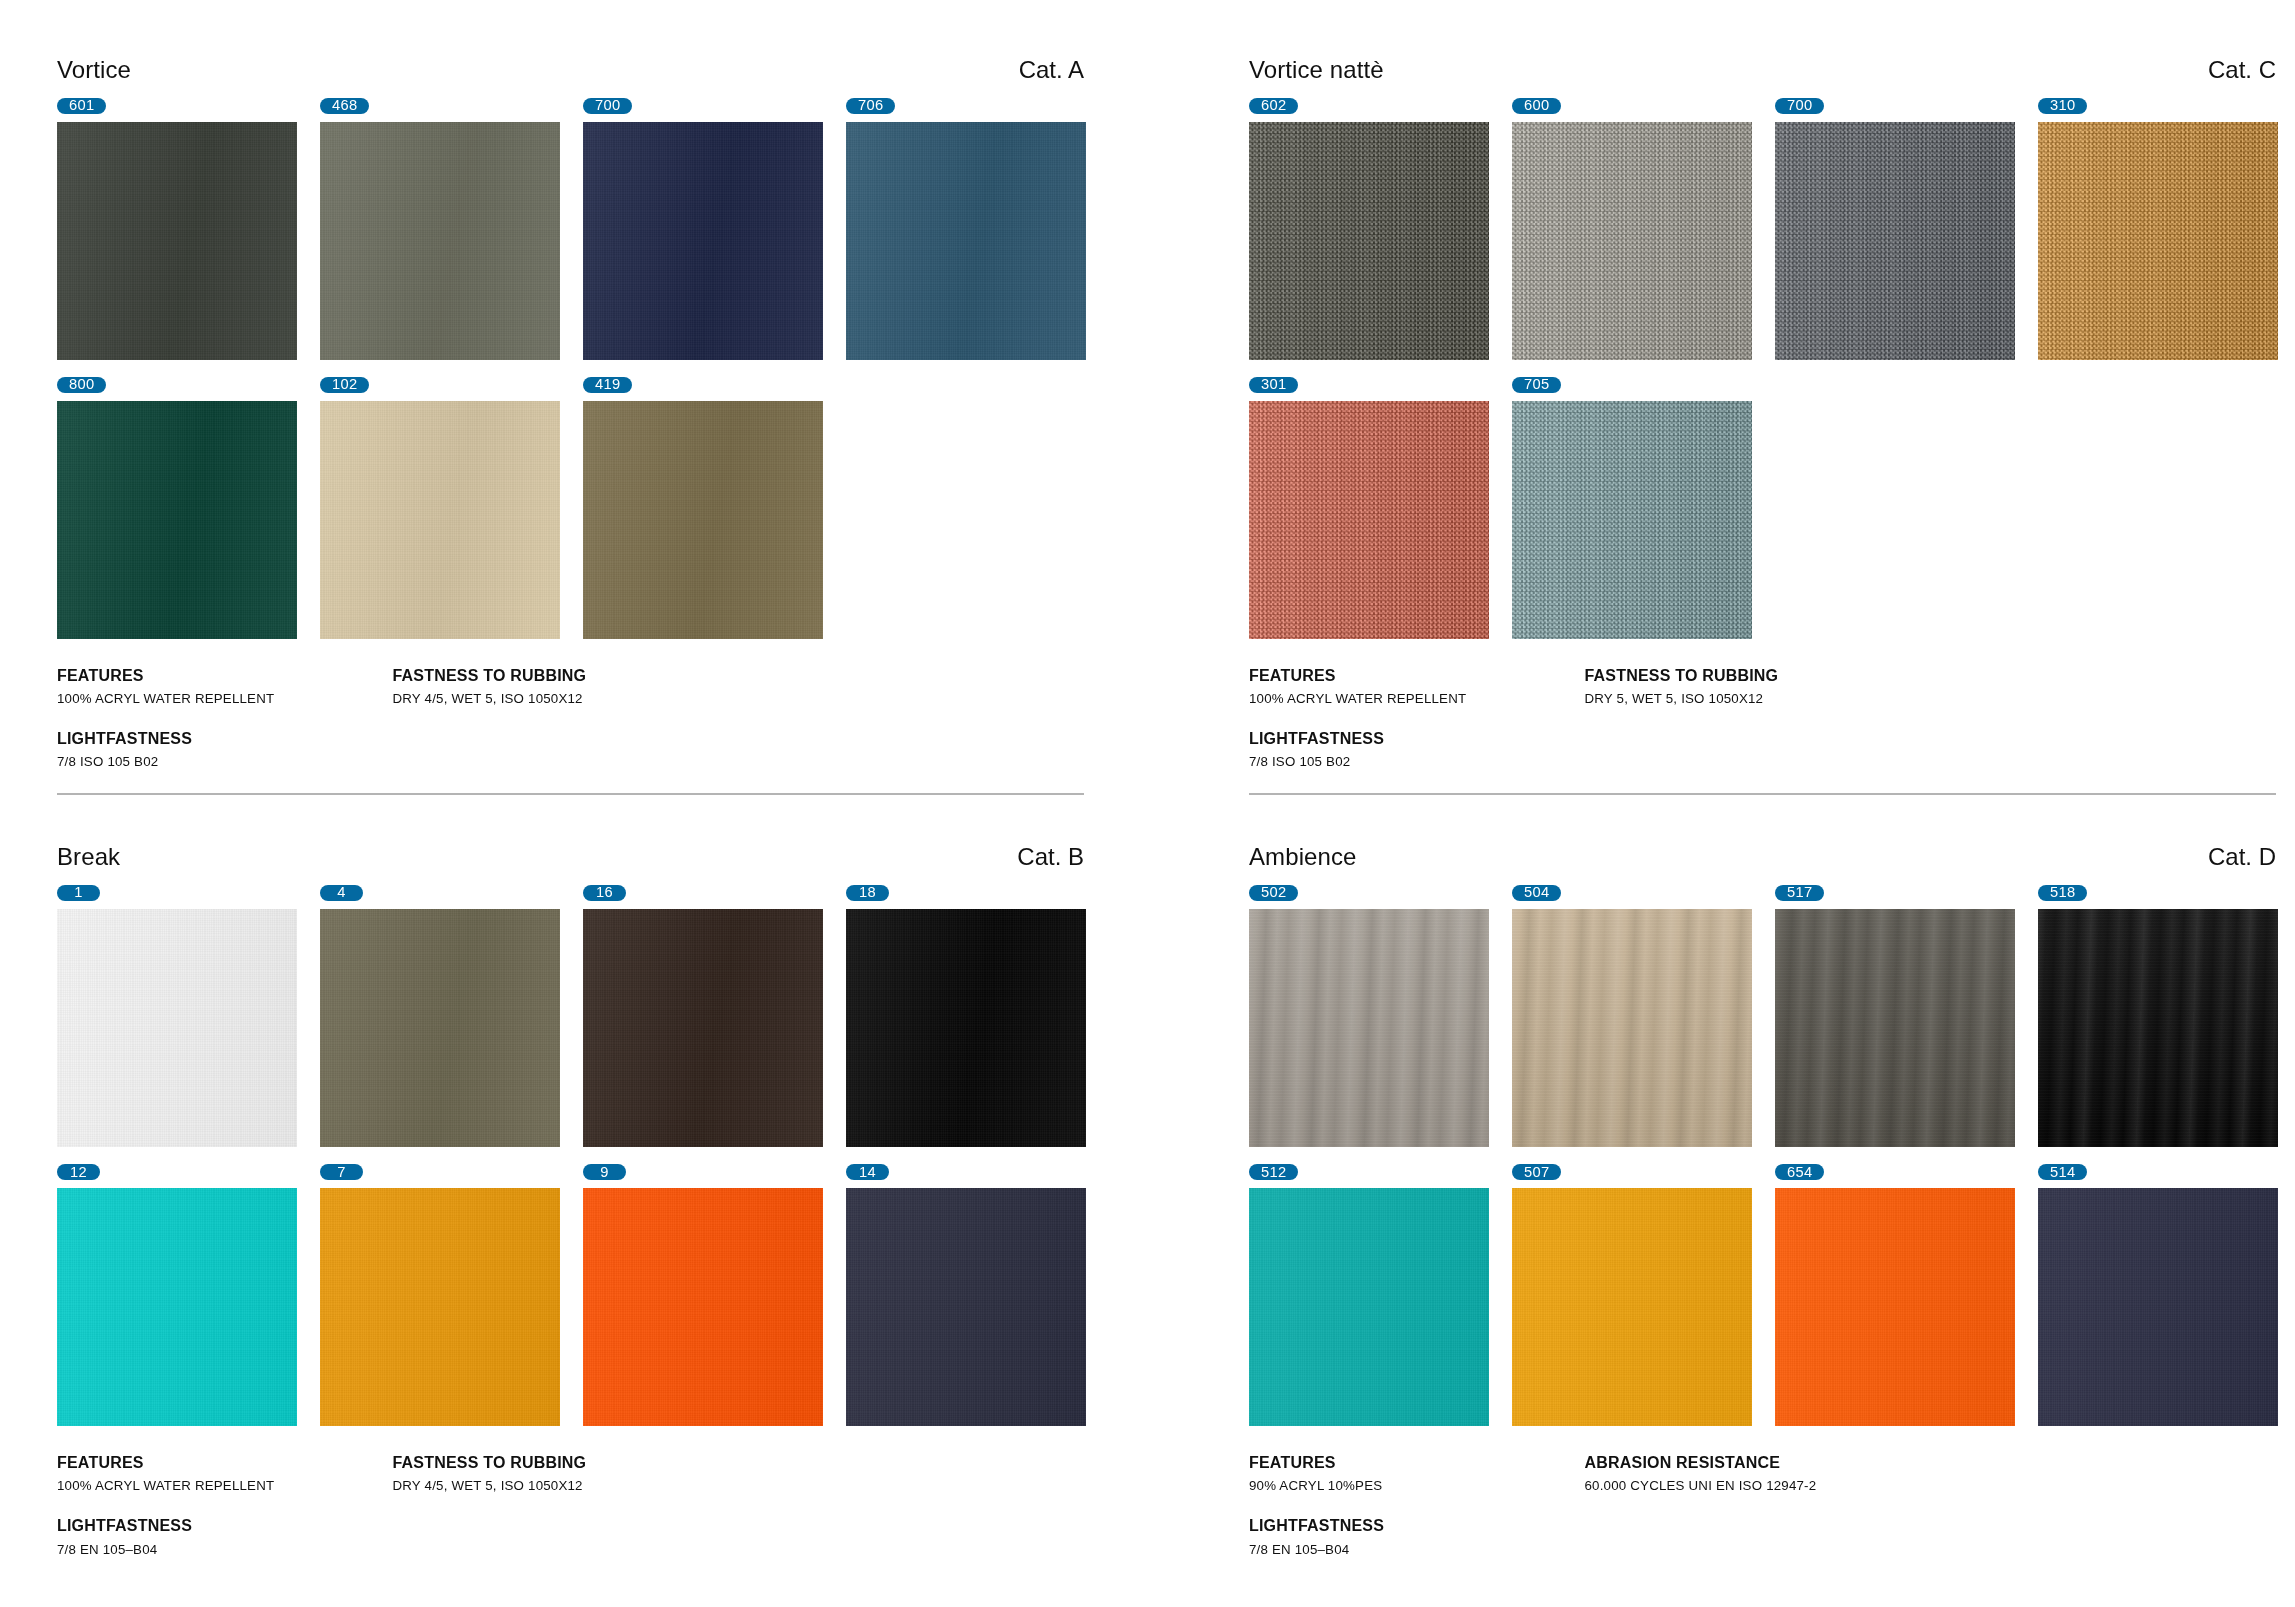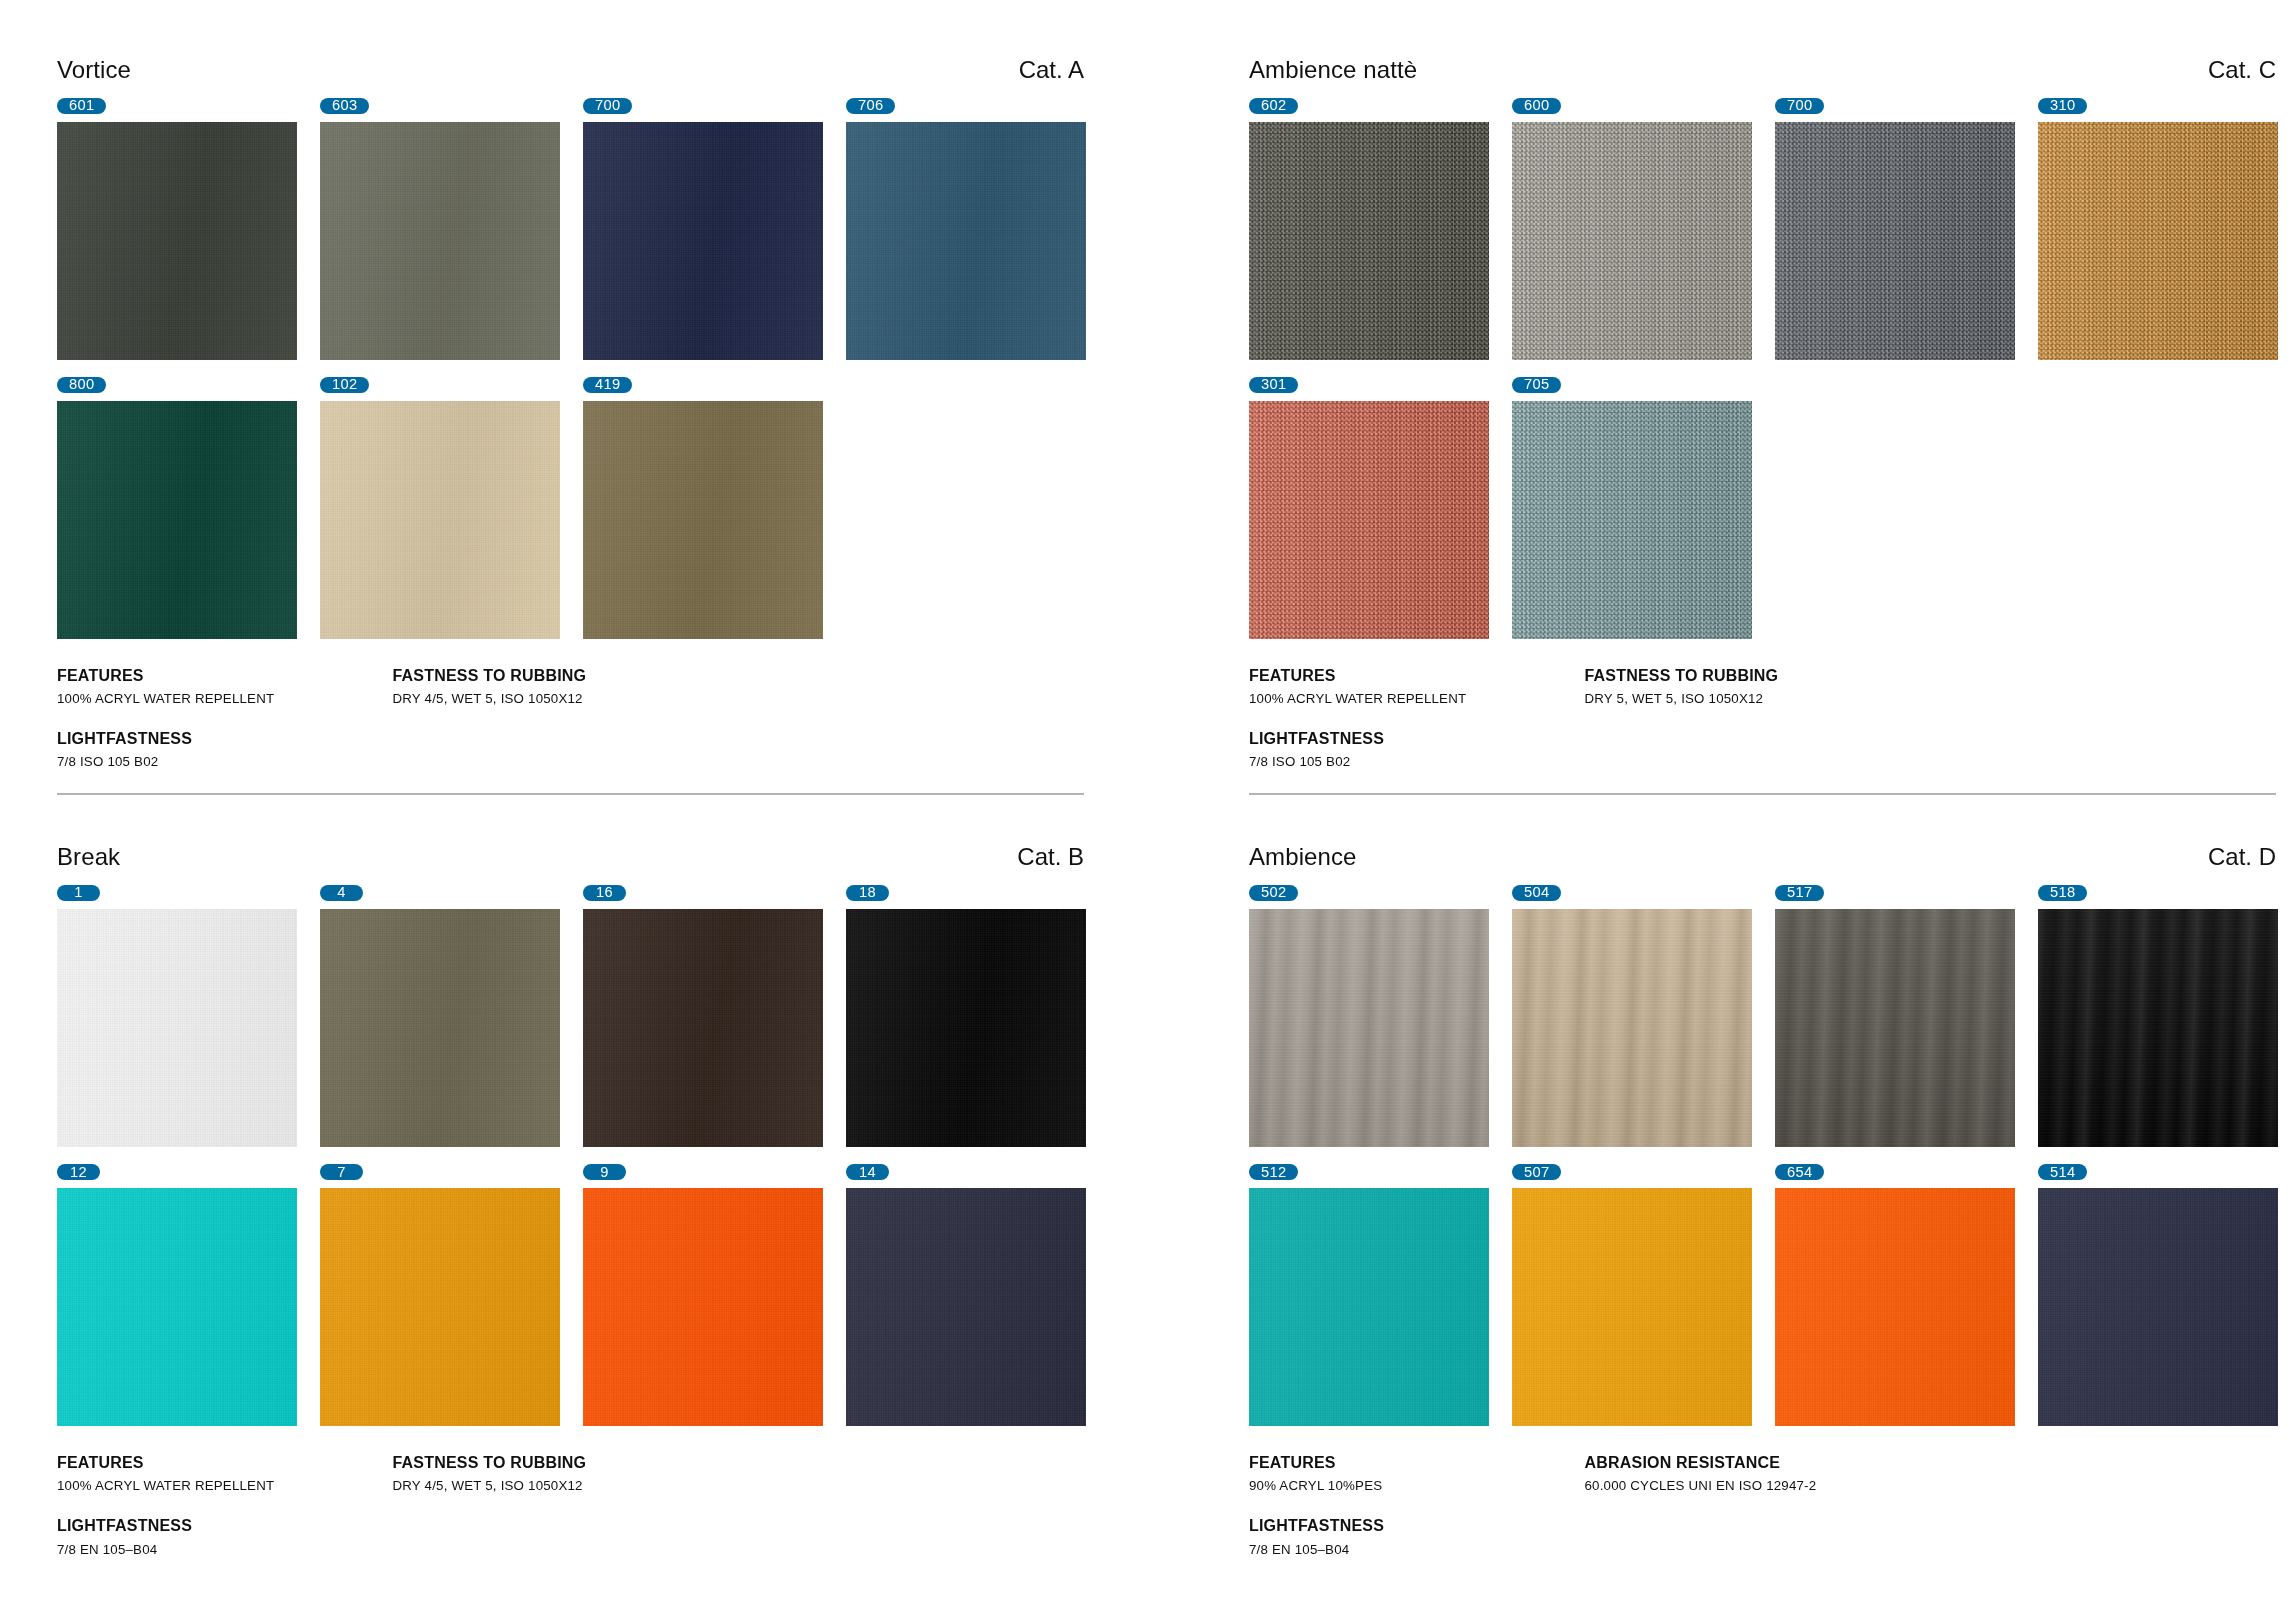--- a/index.html
+++ b/index.html
@@ -210,21 +210,21 @@
 
 <div class="page">
   <div class="sheet" id="sheet">
       <div class="collection">
         <div class="coll-head">
           <div class="coll-name">Vortice</div>
           <div class="coll-cat">Cat. A</div>
         </div>
         <div class="swatch-grid">
           <div class="swatch-cell"><span class="badge">601</span><div class="swatch tex-plain" style="background-color: rgb(59, 64, 57);"></div></div>
-          <div class="swatch-cell"><span class="badge">603</span><div class="swatch tex-plain" style="background-color: rgb(107, 109, 94);"></div></div>
+          <div class="swatch-cell"><span class="badge">468</span><div class="swatch tex-plain" style="background-color: rgb(107, 109, 94);"></div></div>
           <div class="swatch-cell"><span class="badge">700</span><div class="swatch tex-plain" style="background-color: rgb(30, 38, 71);"></div></div>
           <div class="swatch-cell"><span class="badge">706</span><div class="swatch tex-plain" style="background-color: rgb(45, 87, 112);"></div></div>
           <div class="swatch-cell"><span class="badge">800</span><div class="swatch tex-plain" style="background-color: rgb(11, 68, 55);"></div></div>
           <div class="swatch-cell"><span class="badge">102</span><div class="swatch tex-plain" style="background-color: rgb(217, 201, 166);"></div></div>
           <div class="swatch-cell"><span class="badge">419</span><div class="swatch tex-plain" style="background-color: rgb(123, 110, 75);"></div></div>
         </div>
         <div class="specs">
           <div class="spec-group">
             <div class="spec-title">FEATURES</div>
             <div class="spec-value">100% ACRYL  WATER REPELLENT</div>
@@ -235,21 +235,21 @@
           </div>
           <div class="spec-group">
             <div class="spec-title">LIGHTFASTNESS</div>
             <div class="spec-value">7/8 ISO 105 B02</div>
           </div>
           <div class="spec-group spec-empty"></div>
         </div>
       </div>
       <div class="collection">
         <div class="coll-head">
-          <div class="coll-name">Ambience nattè</div>
+          <div class="coll-name">Vortice nattè</div>
           <div class="coll-cat">Cat. C</div>
         </div>
         <div class="swatch-grid">
           <div class="swatch-cell"><span class="badge">602</span><div class="swatch tex-natte" style="background-color: rgb(76, 76, 64);"></div></div>
           <div class="swatch-cell"><span class="badge">600</span><div class="swatch tex-natte" style="background-color: rgb(170, 167, 156);"></div></div>
           <div class="swatch-cell"><span class="badge">700</span><div class="swatch tex-natte" style="background-color: rgb(91, 96, 103);"></div></div>
           <div class="swatch-cell"><span class="badge">310</span><div class="swatch tex-natte" style="background-color: rgb(217, 145, 47);"></div></div>
           <div class="swatch-cell"><span class="badge">301</span><div class="swatch tex-natte" style="background-color: rgb(224, 98, 73);"></div></div>
           <div class="swatch-cell"><span class="badge">705</span><div class="swatch tex-natte" style="background-color: rgb(129, 167, 171);"></div></div>
         </div>

